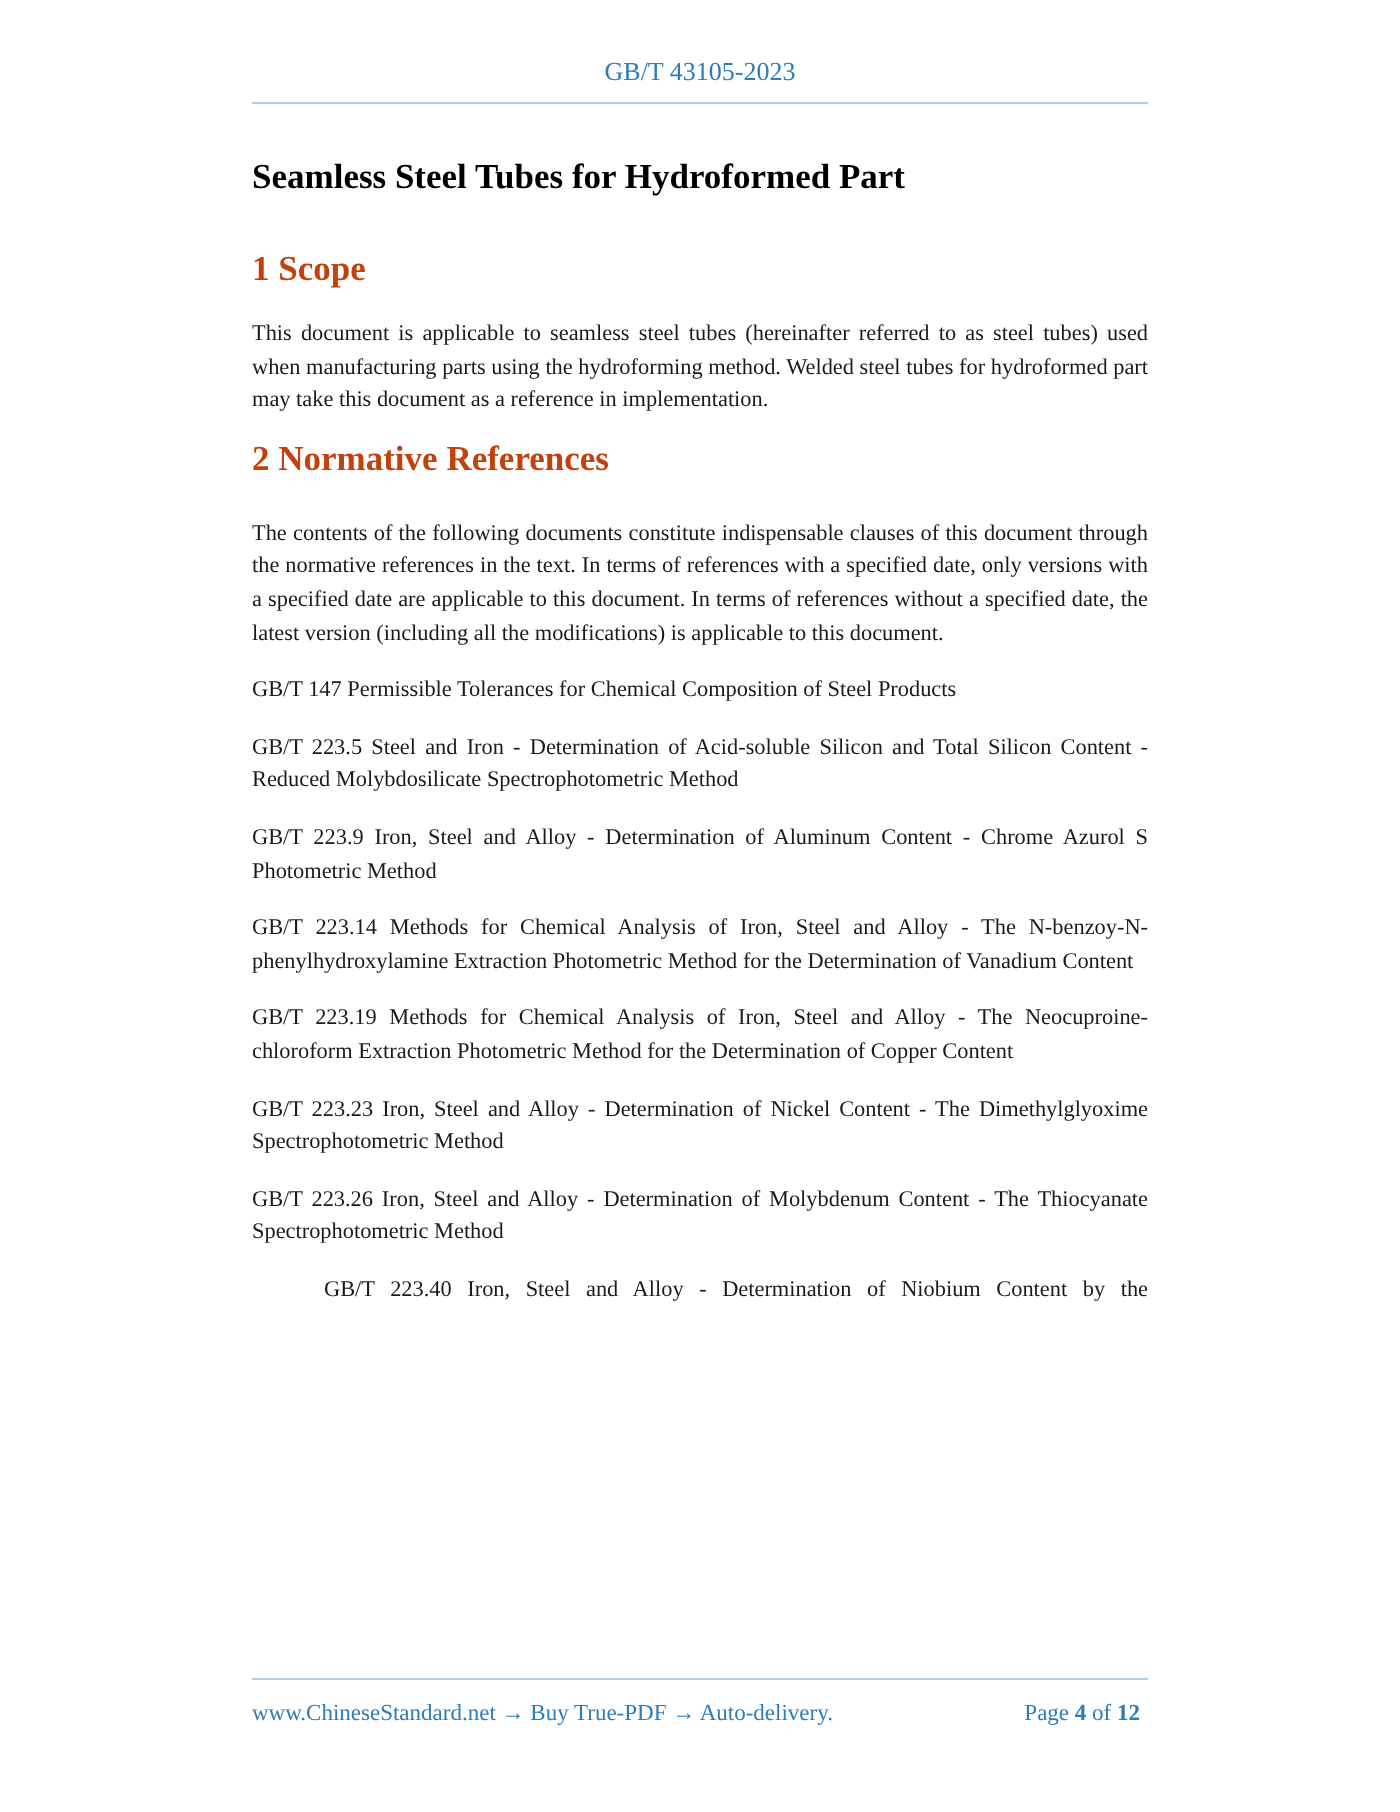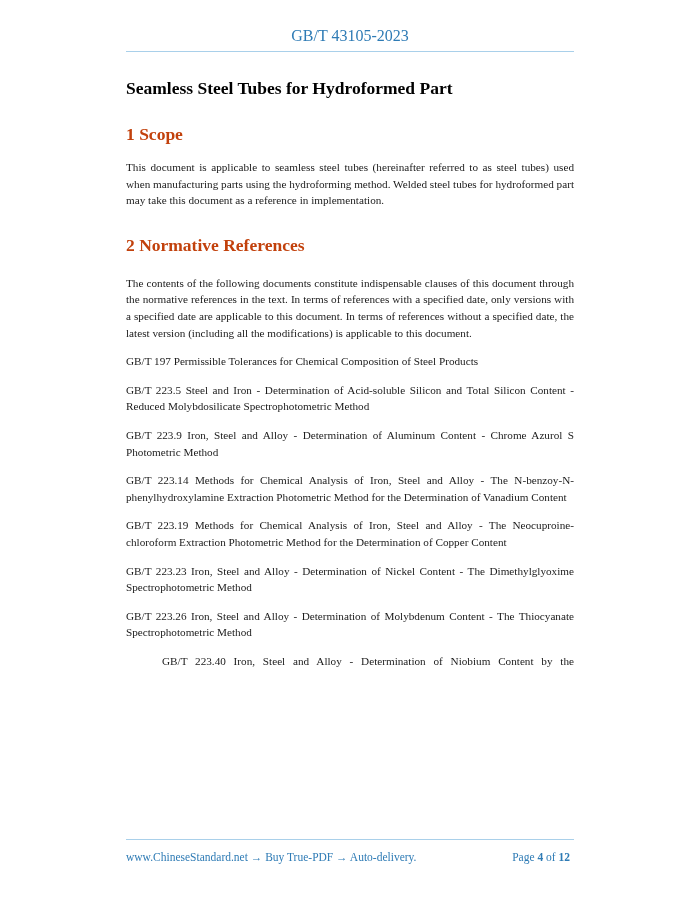--- a/index.html
+++ b/index.html
@@ -14,21 +14,21 @@
       overflow: hidden;
       font-family: "Liberation Serif", "DejaVu Serif", serif;
       color: #1a1a1a;
     }
     .page-header {
       position: absolute;
       top: 28px;
       left: 126px;
       width: 448px;
       text-align: center;
-      font-size: 16px;
+      font-size: 13px;
       color: #2e7bb5;
       line-height: 16px;
     }
     .header-rule {
       position: absolute;
       top: 51px;
       left: 126px;
       width: 448px;
       height: 1px;
       background: #a9d0ea;
@@ -57,21 +57,21 @@
     p {
       margin: 0;
       font-size: 11.2px;
       line-height: 16.6px;
       text-align: justify;
       text-align-last: left;
     }
     .h1 { margin-top: 22px; }
     .p-after-h { margin-top: 18px; }
     .p-gap { margin-top: 13px; }
-    .h2 { margin-top: 24px; }
+    .h2 { margin-top: 8px; }
     .ref { margin-top: 12px; }
     .last-line-justify { text-align-last: justify; margin-left: 36px; }
     .footer-rule {
       position: absolute;
       top: 839px;
       left: 126px;
       width: 448px;
       height: 1px;
       background: #a9d0ea;
     }
@@ -99,21 +99,21 @@
 
 <div class="content">
   <h1 class="doc-title">Seamless Steel Tubes for Hydroformed Part</h1>
 
   <h2 class="section-heading h1">1 Scope</h2>
   <p class="p-gap">This document is applicable to seamless steel tubes (hereinafter referred to as steel tubes) used when manufacturing parts using the hydroforming method. Welded steel tubes for hydroformed part may take this document as a reference in implementation.</p>
 
   <h2 class="section-heading h2">2 Normative References</h2>
   <p class="p-after-h">The contents of the following documents constitute indispensable clauses of this document through the normative references in the text. In terms of references with a specified date, only versions with a specified date are applicable to this document. In terms of references without a specified date, the latest version (including all the modifications) is applicable to this document.</p>
 
-  <p class="ref">GB/T 197 Permissible Tolerances for Chemical Composition of Steel Products</p>
+  <p class="ref">GB/T 147 Permissible Tolerances for Chemical Composition of Steel Products</p>
   <p class="ref">GB/T 223.5 Steel and Iron - Determination of Acid-soluble Silicon and Total Silicon Content - Reduced Molybdosilicate Spectrophotometric Method</p>
   <p class="ref">GB/T 223.9 Iron, Steel and Alloy - Determination of Aluminum Content - Chrome Azurol S Photometric Method</p>
   <p class="ref">GB/T 223.14 Methods for Chemical Analysis of Iron, Steel and Alloy - The N-benzoy-N-phenylhydroxylamine Extraction Photometric Method for the Determination of Vanadium Content</p>
   <p class="ref">GB/T 223.19 Methods for Chemical Analysis of Iron, Steel and Alloy - The Neocuproine-chloroform Extraction Photometric Method for the Determination of Copper Content</p>
   <p class="ref">GB/T 223.23 Iron, Steel and Alloy - Determination of Nickel Content - The Dimethylglyoxime Spectrophotometric Method</p>
   <p class="ref">GB/T 223.26 Iron, Steel and Alloy - Determination of Molybdenum Content - The Thiocyanate Spectrophotometric Method</p>
   <p class="ref last-line-justify">GB/T 223.40 Iron, Steel and Alloy - Determination of Niobium Content by the</p>
 </div>
 
 <div class="footer-rule"></div>

